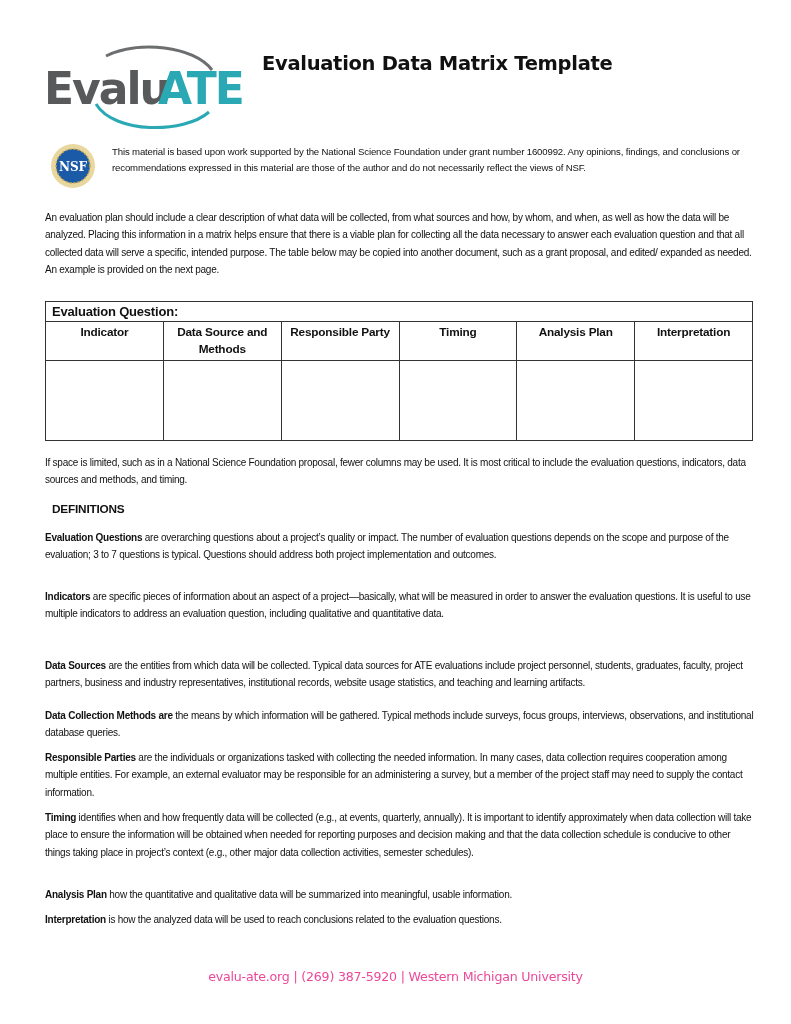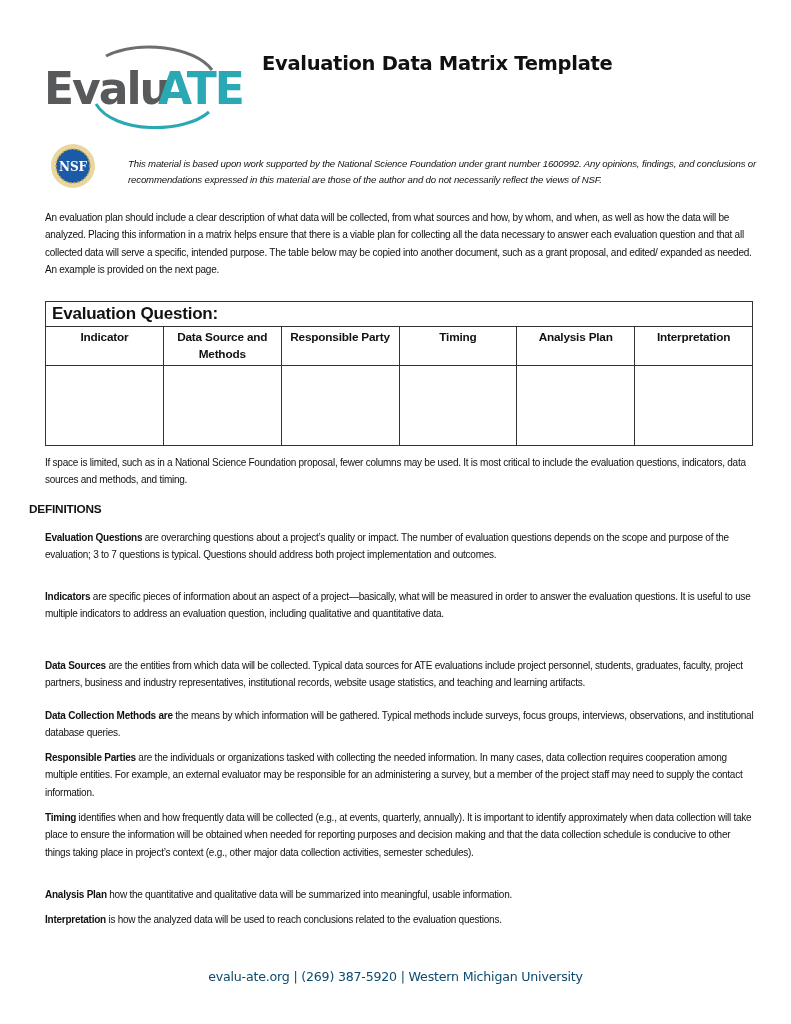--- a/index.html
+++ b/index.html
@@ -31,61 +31,60 @@
       font-size: 12.5px;
       color: #111;
       margin-top: 2px;
       letter-spacing: -0.2px;
     }
 
     
     .nsf-seal { position: absolute; left: 50px; top: 143px; width: 46px; height: 46px; }
     .nsf-seal svg { width: 46px; height: 46px; display: block; }
     .disclaimer {
-      position: absolute; left: 128px; top: 144px; width: 640px;
-      font-style: italic; font-size: 9.6px; line-height: 15.5px; color: #111;
+      position: absolute; left: 112px; top: 144px; width: 640px;
+      font-size: 9.6px; line-height: 15.5px; color: #111;
       letter-spacing: -0.15px;
-      margin-top: 12px;
     }
 
     
     .para {
       position: absolute; left: 45px; width: 712px;
       font-size: 10px; line-height: 17.3px; color: #111;
       letter-spacing: -0.25px;
     }
     .para b { font-weight: bold; }
 
     
     .matrix {
       position: absolute; left: 45px; top: 301px; width: 708px;
       border-collapse: collapse;
       font-size: 12px;
     }
     .matrix td, .matrix th { border: 1.3px solid #333; }
     .matrix .q-row th {
       text-align: left; font-weight: bold; padding: 2px 6px; height: 20px;
-      font-size: 17px; letter-spacing: -0.2px;
+      font-size: 13px; letter-spacing: -0.2px;
     }
     .matrix .head-row th {
       font-weight: bold; text-align: center; vertical-align: top;
       height: 36px; padding: 2px 4px; line-height: 17px; width: 118px;
       font-size: 11.8px; letter-spacing: -0.2px;
     }
     .matrix .body-row td { height: 80px; }
 
     .defs-title {
-      position: absolute; left: 29px; top: 502px;
+      position: absolute; left: 52px; top: 502px;
       font-weight: bold; font-size: 11.8px; letter-spacing: -0.2px;
     }
 
     .footer {
       position: absolute; left: 0; top: 969px; width: 791px; text-align: center;
       font-family: "DejaVu Sans", sans-serif;
-      font-size: 12.6px; color: #0c4a6e; letter-spacing: -0.2px;
+      font-size: 12.6px; color: #ec4899; letter-spacing: -0.2px;
     }
   </style>
 </head>
 <body>
 
 <div class="page">
 
   <div class="logo">
     <svg viewBox="0 0 200 88">
 

